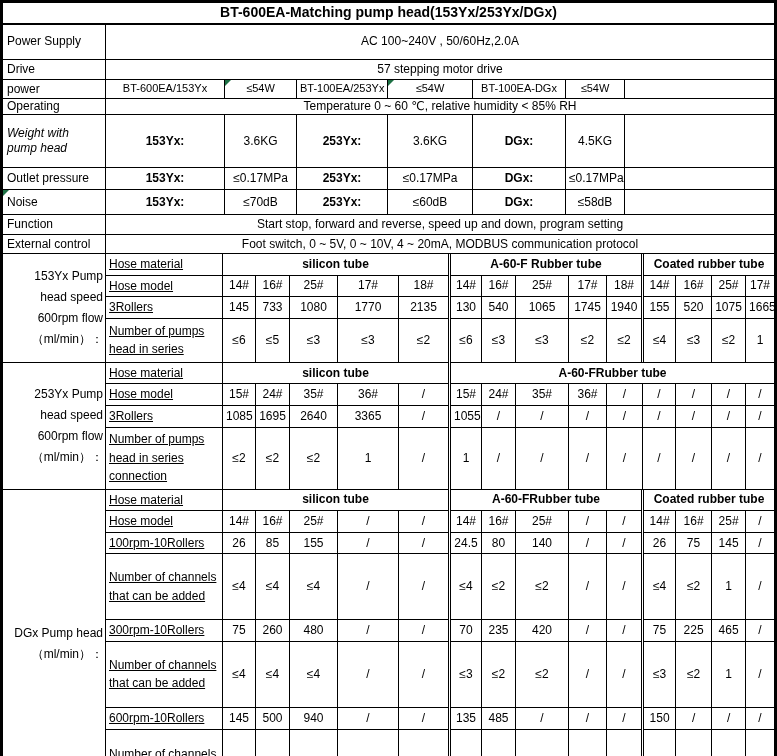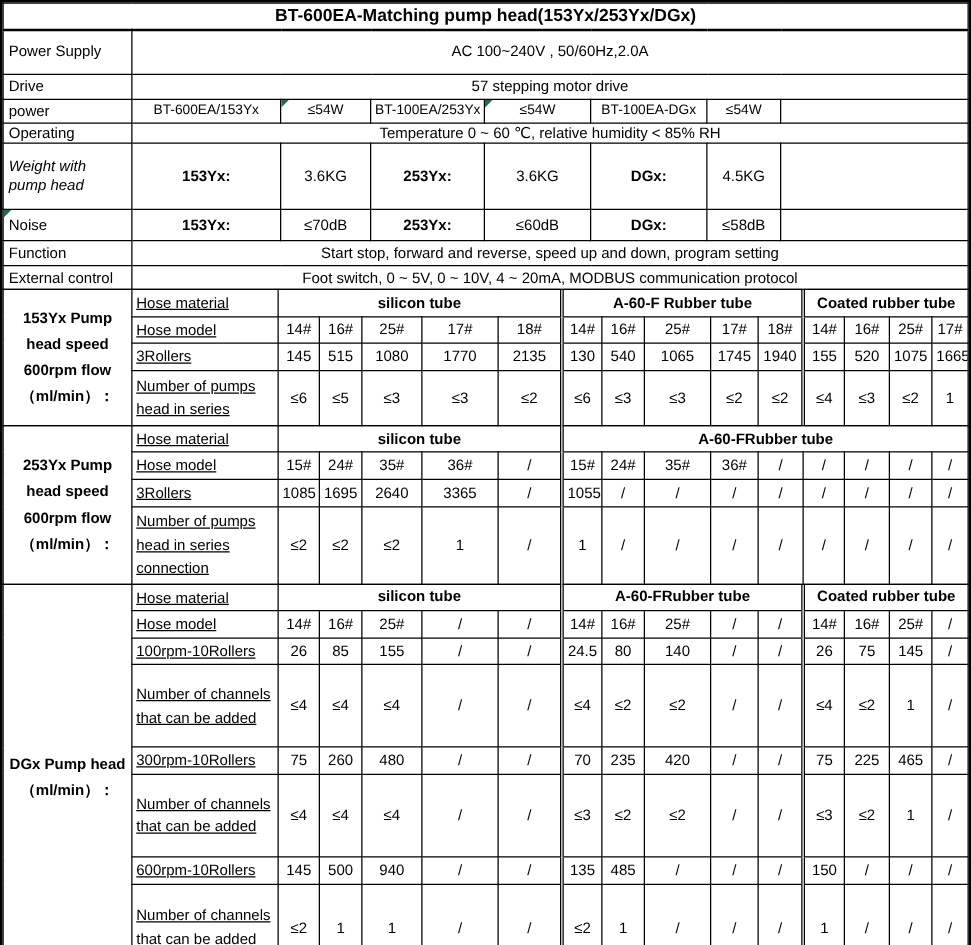--- a/index.html
+++ b/index.html
@@ -17,21 +17,21 @@
     padding:0 3px;vertical-align:middle;
     overflow:hidden;white-space:nowrap;line-height:1.25;
   }
   .title{font-weight:bold;font-size:14px;text-align:center;border-bottom:2px solid #000;}
   .lab{text-align:left;padding-left:4px;}
   .wrapt{white-space:normal;font-style:italic;}
   .c{text-align:center;}
   .b{font-weight:bold;}
   .sm{font-size:11px;}
   .gh{font-weight:bold;text-align:center;}
-  .rl{text-align:center;vertical-align:middle;white-space:normal;padding:0 2px;line-height:1.75;font-weight:bold;}
+  .rl{text-align:right;vertical-align:middle;white-space:normal;padding:0 2px;line-height:1.75;}
   .sl{text-align:left;white-space:normal;padding:1px 3px;line-height:1.55;text-decoration:underline;}
   .dl{border-left:3px double #000;}
   .tri{position:relative;}
   .tri::before{
     content:"";position:absolute;top:0;left:0;width:0;height:0;
     border-top:6px solid #1d7044;border-right:6px solid transparent;
   }
 </style>
 </head>
 <body>
@@ -79,20 +79,30 @@
         <tr style="height:53px">
           <td class="lab wrapt">Weight with pump head</td>
           <td class="c b">153Yx:</td>
           <td class="c">3.6KG</td>
           <td class="c b">253Yx:</td>
           <td class="c">3.6KG</td>
           <td class="c b">DGx:</td>
           <td class="c">4.5KG</td>
           <td></td>
         </tr>
+        <tr style="height:22px">
+          <td class="lab">Outlet pressure</td>
+          <td class="c b">153Yx:</td>
+          <td class="c">≤0.17MPa</td>
+          <td class="c b">253Yx:</td>
+          <td class="c">≤0.17MPa</td>
+          <td class="c b">DGx:</td>
+          <td class="c">≤0.17MPa</td>
+          <td></td>
+        </tr>
         <tr style="height:25px">
           <td class="lab tri">Noise</td>
           <td class="c b">153Yx:</td>
           <td class="c">≤70dB</td>
           <td class="c b">253Yx:</td>
           <td class="c">≤60dB</td>
           <td class="c b">DGx:</td>
           <td class="c">≤58dB</td>
           <td></td>
         </tr>
@@ -147,21 +157,21 @@
             <td class="c">17#</td>
             <td class="c">18#</td>
             <td class="c dl">14#</td>
             <td class="c">16#</td>
             <td class="c">25#</td>
             <td class="c">17#</td>
           </tr>
         <tr style="height:18px">
             <td class="sl">3Rollers</td>
             <td class="c">145</td>
-            <td class="c">515</td>
+            <td class="c">733</td>
             <td class="c">1080</td>
             <td class="c">1770</td>
             <td class="c">2135</td>
             <td class="c dl">130</td>
             <td class="c">540</td>
             <td class="c">1065</td>
             <td class="c">1745</td>
             <td class="c">1940</td>
             <td class="c dl">155</td>
             <td class="c">520</td>

